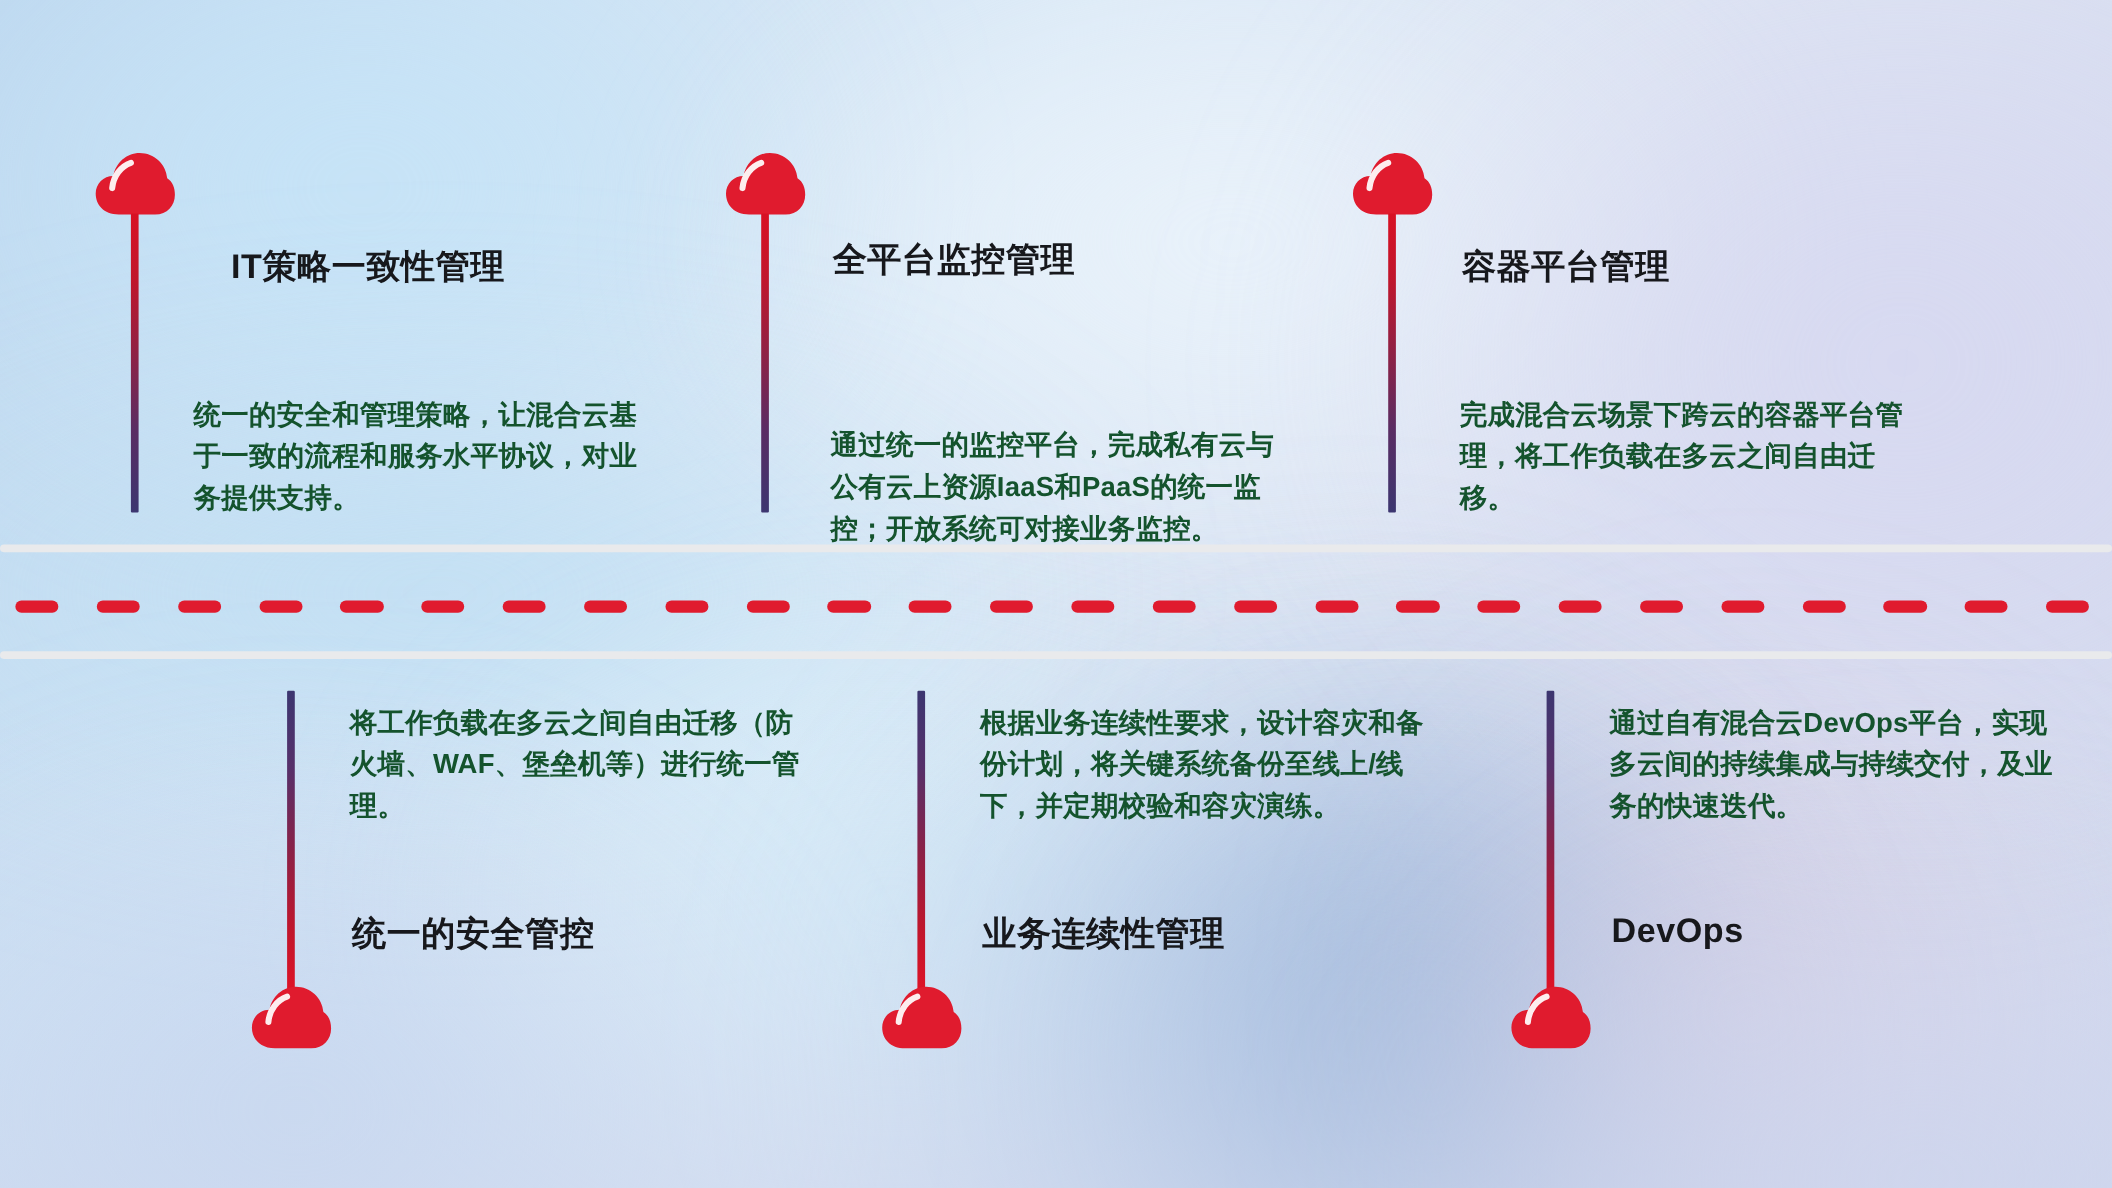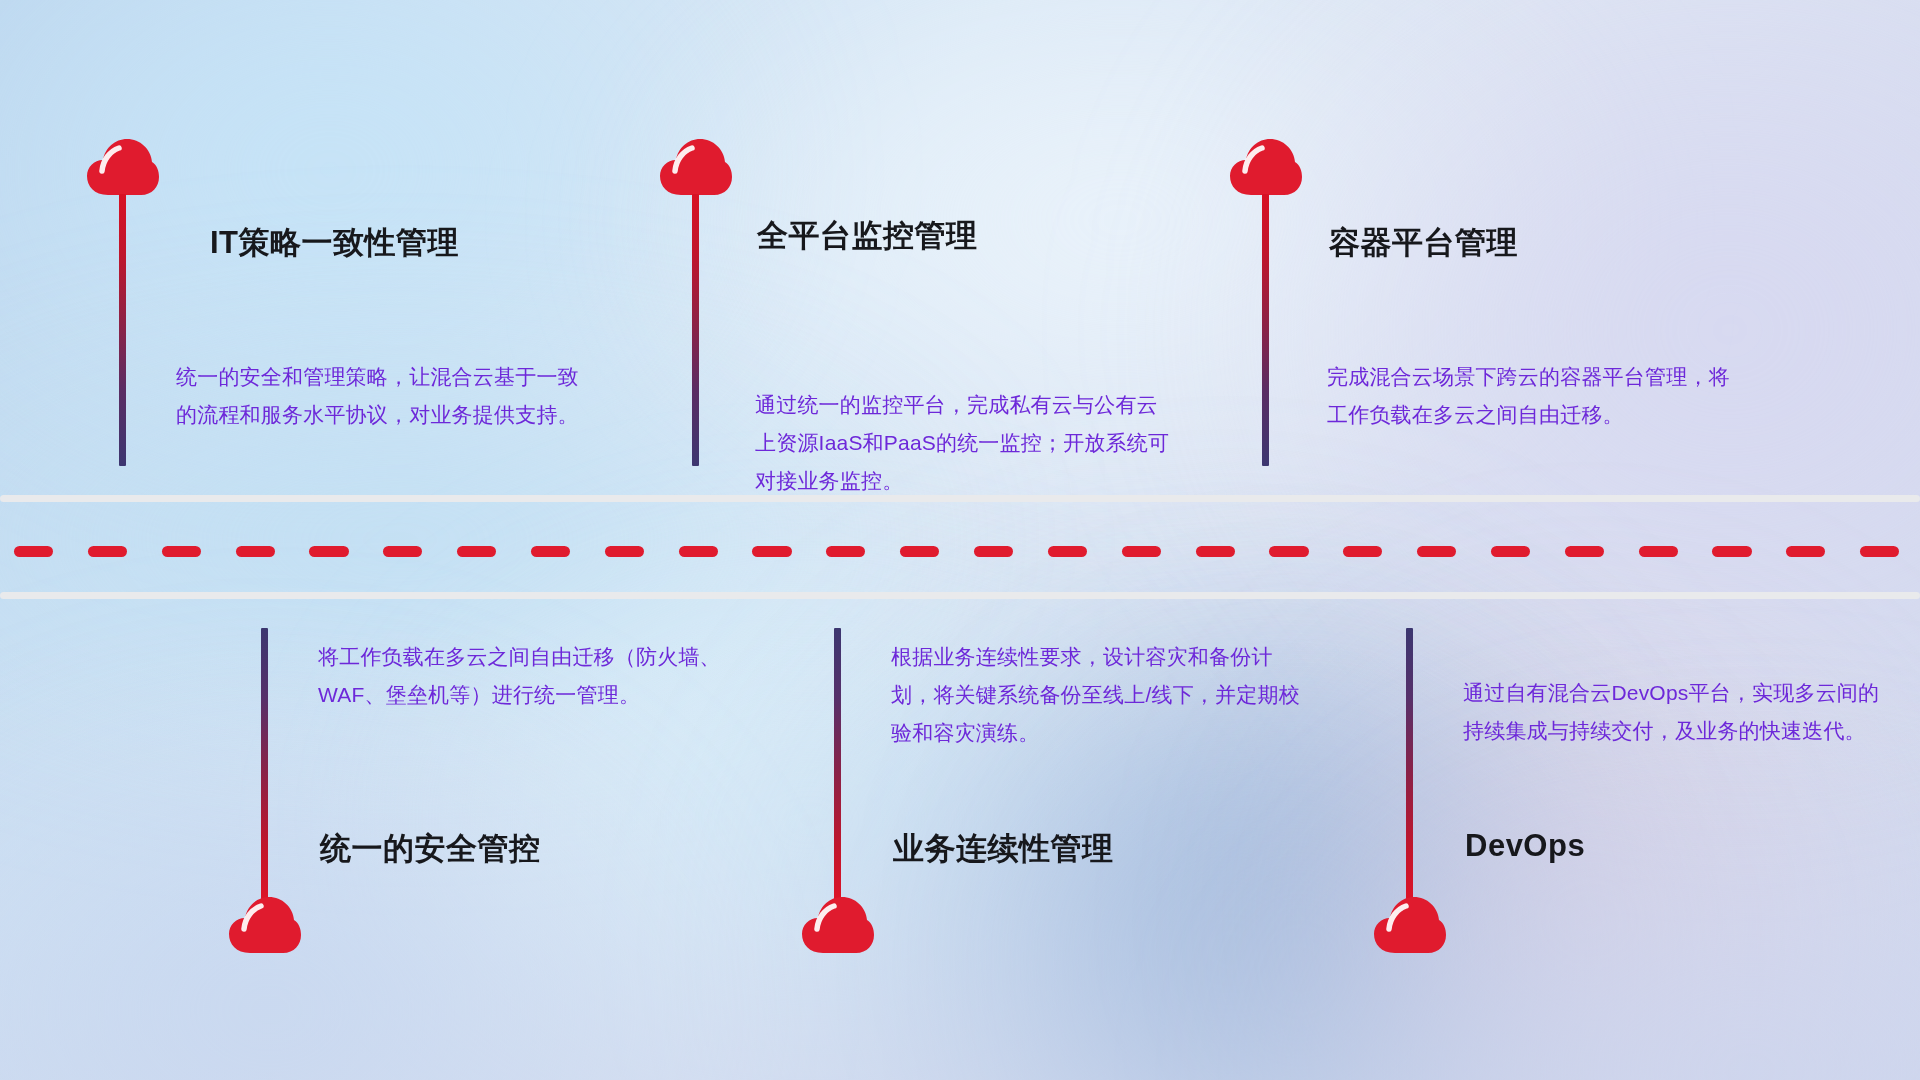--- a/index.html
+++ b/index.html
@@ -135,25 +135,26 @@
   .col-title {
     position:absolute;
     font-size:31px;
     font-weight:700;
     color:#17181c;
     letter-spacing:.5px;
     white-space:nowrap;
   }
   .col-body {
     position:absolute;
-    font-size:21px;
+    font-size:25px;
     line-height:38px;
-    color:#6d28d9;
+    color:#14532d;
     letter-spacing:.2px;
     width:400px;
+    font-weight:bold;
   }
 </style>
 </head>
 <body>
 
 <div id="stage">
 
   <div class="bg-layer bg-base"></div>
   <div class="blob blob-a"></div>
   <div class="blob blob-b"></div>
@@ -255,21 +256,21 @@
     <div class="cloud" style="left:801px; top:895px;">
       <svg viewBox="0 0 74 60" xmlns="http://www.w3.org/2000/svg">
         <path d="M22 58 C8 58 1 49 1 39 C1 30 8 23 17 23 C19 11 29 2 41 2 C54 2 65 12 66 25 C71 28 73 34 73 40 C73 50 66 58 55 58 Z" fill="#e01b2e"></path>
         <path d="M16 34 C17 23 24 14 33 11" stroke="#ffffff" stroke-width="5.5" stroke-linecap="round" fill="none" opacity="0.92"></path>
       </svg>
     </div>
   </div>
 
   <div class="col">
     <div class="stem up" style="left:1406px; top:628px; height:278px;"></div>
-    <div class="col-body" style="left:1463px; top:638px; width:420px;margin-top:36px;">通过自有混合云DevOps平台，实现多云间的持续集成与持续交付，及业务的快速迭代。</div>
+    <div class="col-body" style="left:1463px; top:638px; width:420px;">通过自有混合云DevOps平台，实现多云间的持续集成与持续交付，及业务的快速迭代。</div>
     <div class="col-title" style="left:1465px; top:828px;">DevOps</div>
     <div class="cloud" style="left:1373px; top:895px;">
       <svg viewBox="0 0 74 60" xmlns="http://www.w3.org/2000/svg">
         <path d="M22 58 C8 58 1 49 1 39 C1 30 8 23 17 23 C19 11 29 2 41 2 C54 2 65 12 66 25 C71 28 73 34 73 40 C73 50 66 58 55 58 Z" fill="#e01b2e"></path>
         <path d="M16 34 C17 23 24 14 33 11" stroke="#ffffff" stroke-width="5.5" stroke-linecap="round" fill="none" opacity="0.92"></path>
       </svg>
     </div>
   </div>
 
 </div>

